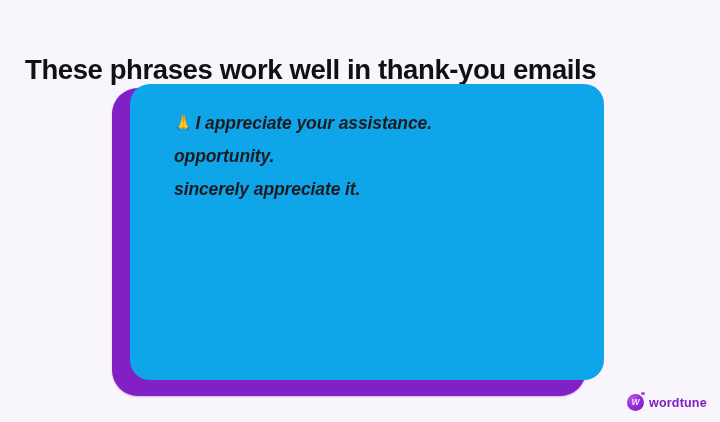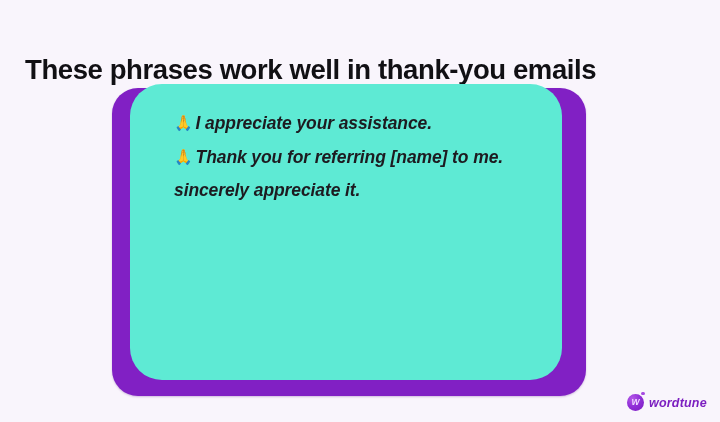--- a/index.html
+++ b/index.html
@@ -56,24 +56,24 @@
     background: #8120c4;
     border-radius: 26px;
     box-shadow: 0 1px 2px rgba(90, 20, 140, 0.25);
   }
 
   
   #card-face {
     position: absolute;
     left: 18px;
     top: 0px;
-    width: 432px;
+    width: 474px;
     height: 296px;
-    background: #5eead4;
-    border-radius: 32px;
+    background: #0ea5e9;
+    border-radius: 20px;
   }
 
   
   #phrase-list {
     position: absolute;
     left: 44px;
     top: 22px;
     width: 400px;
   }
   .phrase-line {
@@ -125,41 +125,40 @@
     width: 3.5px;
     height: 3.5px;
     border-radius: 50%;
     background: #a64be0;
   }
   #brand-name {
     font-size: 12.5px;
     font-weight: bold;
     letter-spacing: 0.2px;
     color: #7c1fc0;
-    font-style: italic;
   }
 </style>
 </head>
 <body>
 
 <div id="slide">
 
   <div id="title">These phrases work well in thank-you emails</div>
 
   <div id="card-wrap">
     <div id="card-accent"></div>
     <div id="card-face">
 
       <div id="phrase-list">
 
         <div class="phrase-line"><span class="pray-icon">🙏</span><span>I appreciate your assistance.</span></div>
 
 
+        <div class="phrase-line"><span>opportunity.</span></div>
 
-        <div class="phrase-line"><span class="pray-icon">🙏</span><span>Thank you for referring [name] to me.</span></div>
 
 
         <div class="phrase-line"><span>sincerely appreciate it.</span></div>
 
       </div>
     </div>
   </div>
 
   <div id="brand">
     <div id="brand-mark">

